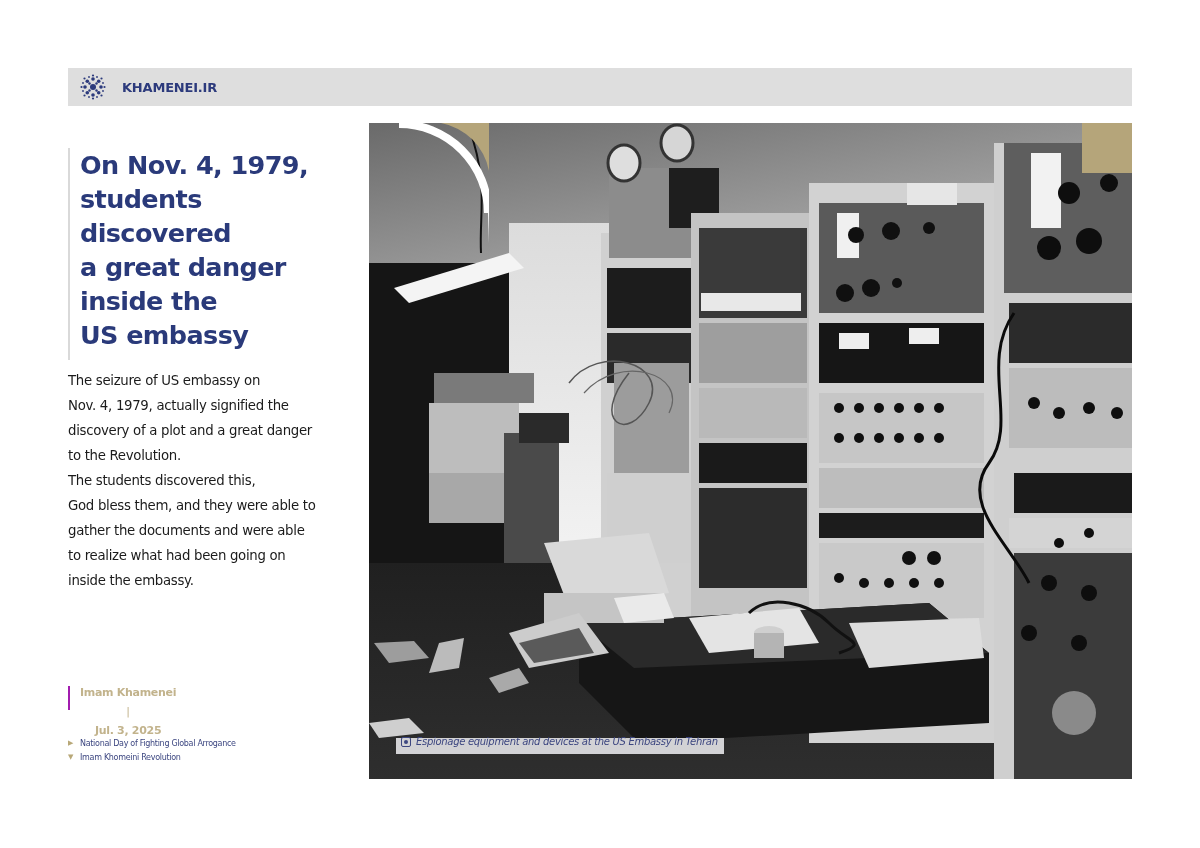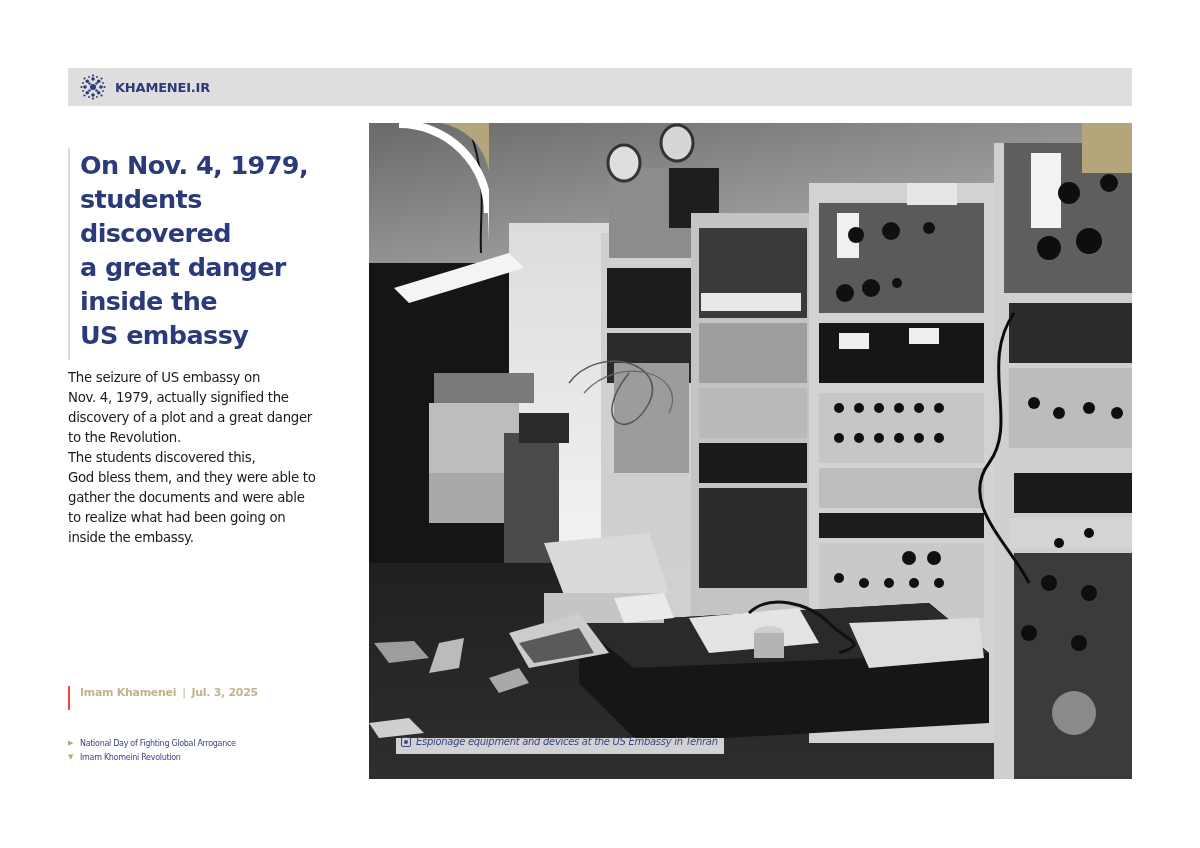--- a/index.html
+++ b/index.html
@@ -3,48 +3,49 @@
 <meta charset="utf-8">
 <style>
   * { box-sizing: border-box; margin: 0; padding: 0; }
   html, body { width: 1200px; height: 848px; background: #ffffff; overflow: hidden; }
   body { position: relative; font-family: "DejaVu Sans", sans-serif; }
 
   .header-bar {
     position: absolute; left: 68px; top: 68px; width: 1064px; height: 38px;
     background: #dedede; display: flex; align-items: center; padding-left: 12px;
   }
-  .logo { display: flex; align-items: center; gap: 9px; }
+  .logo { display: flex; align-items: center; gap: 16px; }
   .logo svg { width: 26px; height: 26px; display: block; }
   .logo-text {
     font-family: "DejaVu Sans", sans-serif; font-weight: bold;
     font-size: 13px; color: #2c3a7c; letter-spacing: -0.2px;
   }
 
   .headline-wrap {
     position: absolute; left: 68px; top: 140px; width: 290px; height: 212px;
     border-left: 2px solid #d9d9d9; padding-left: 10px; margin-top: 8px;
   }
   .headline {
     font-family: "DejaVu Sans", sans-serif; font-weight: bold;
     font-size: 25.5px; line-height: 34px; color: #2a3a7a; letter-spacing: -0.6px;
     white-space: pre-line;
   }
 
   .body-text {
     position: absolute; left: 68px; top: 368px; width: 290px;
-    font-family: "DejaVu Sans", sans-serif; font-size: 13.3px; line-height: 20px;
+    font-family: "DejaVu Sans", sans-serif; font-size: 13.3px; line-height: 25px;
     color: #1b1b1b; white-space: pre-line; letter-spacing: -0.3px;
   }
 
   .byline {
     position: absolute; left: 68px; top: 686px; height: 24px;
-    border-left: 2px solid #ef4444; padding-left: 10px; display: flex; align-items: flex-start; gap: 6px;
+    border-left: 2px solid #a21caf; padding-left: 10px; display: flex; align-items: center; gap: 6px;
     font-family: "DejaVu Sans", sans-serif; font-weight: bold; font-size: 11px; color: #c2b38c;
     letter-spacing: -0.3px;
+    flex-direction: column;
   }
   .byline .sep { font-weight: normal; color: #c2b38c; }
 
   .tags { position: absolute; left: 68px; top: 736px; }
   .tag { display: flex; align-items: center; gap: 5px; height: 14px; }
   .tag .tri { font-size: 7px; color: #b8a878; width: 7px; }
   .tag .label { font-family: "DejaVu Sans", sans-serif; font-size: 8px; color: #3c4680; letter-spacing: -0.3px; }
 
   .photo {
     position: absolute; left: 369px; top: 123px; width: 763px; height: 656px;

